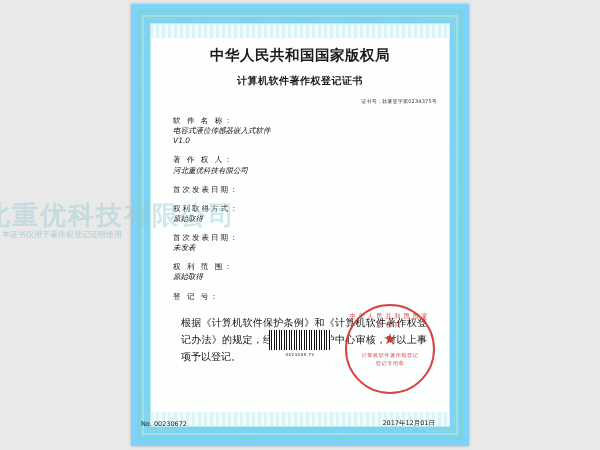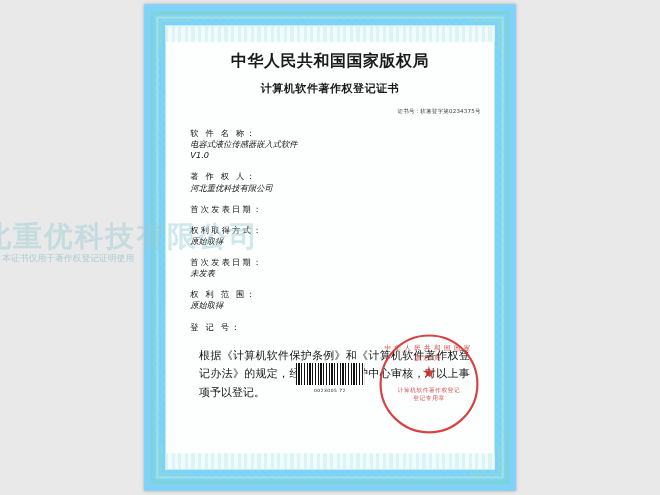--- a/index.html
+++ b/index.html
@@ -181,16 +181,23 @@
 
   <div class="seal">
     <div class="arc">中华人民共和国国家版权局</div>
     <div class="star">★</div>
     <div class="ctr">
       <div>计算机软件著作权登记</div>
       <div>登记专用章</div>
     </div>
   </div>
 
+  <div class="footer">
+    <div>
+      <span>No.</span>
+      <span>00230672</span>
+    </div>
+    <div class="issue-date">2017年12月01日</div>
+  </div>
 </div>
 
 <div class="watermark">河北重优科技有限公司</div>
 <div class="watermark2">本证书仅用于著作权登记证明使用</div>
 
 </body></html>

